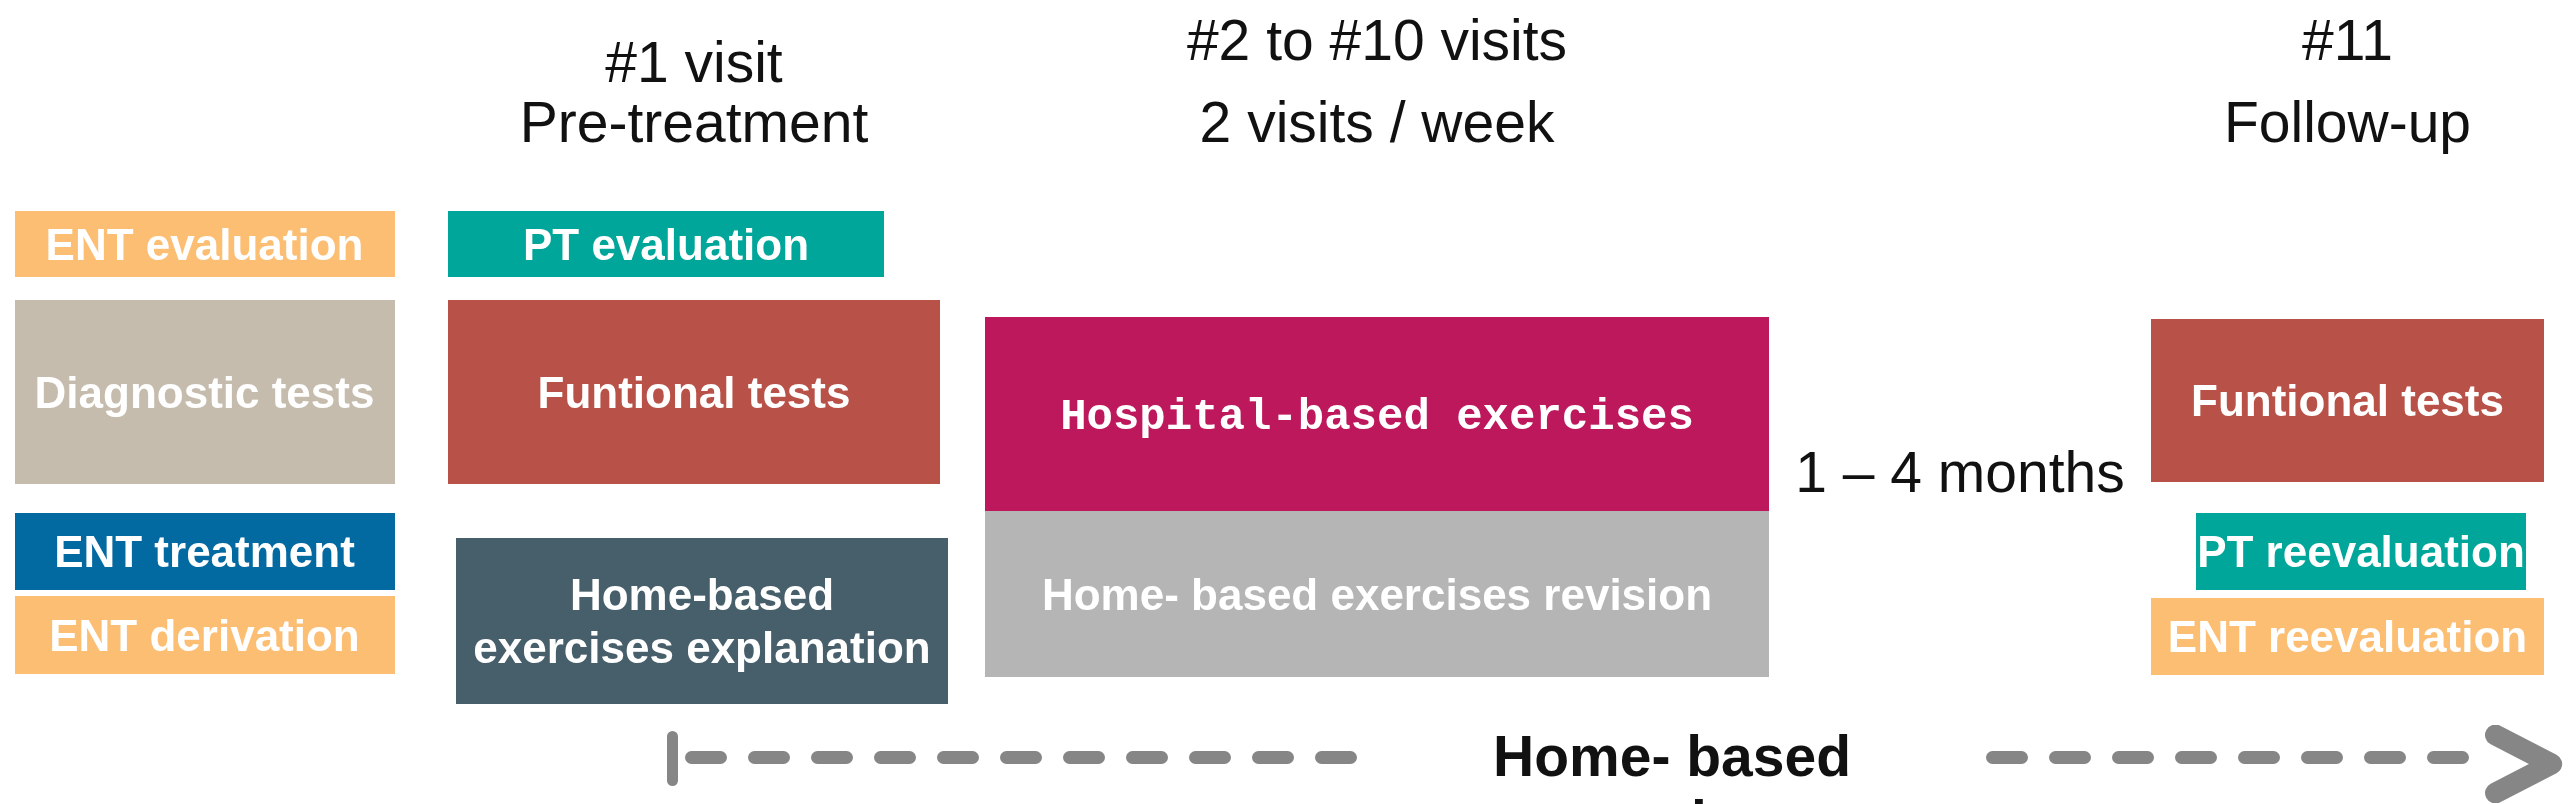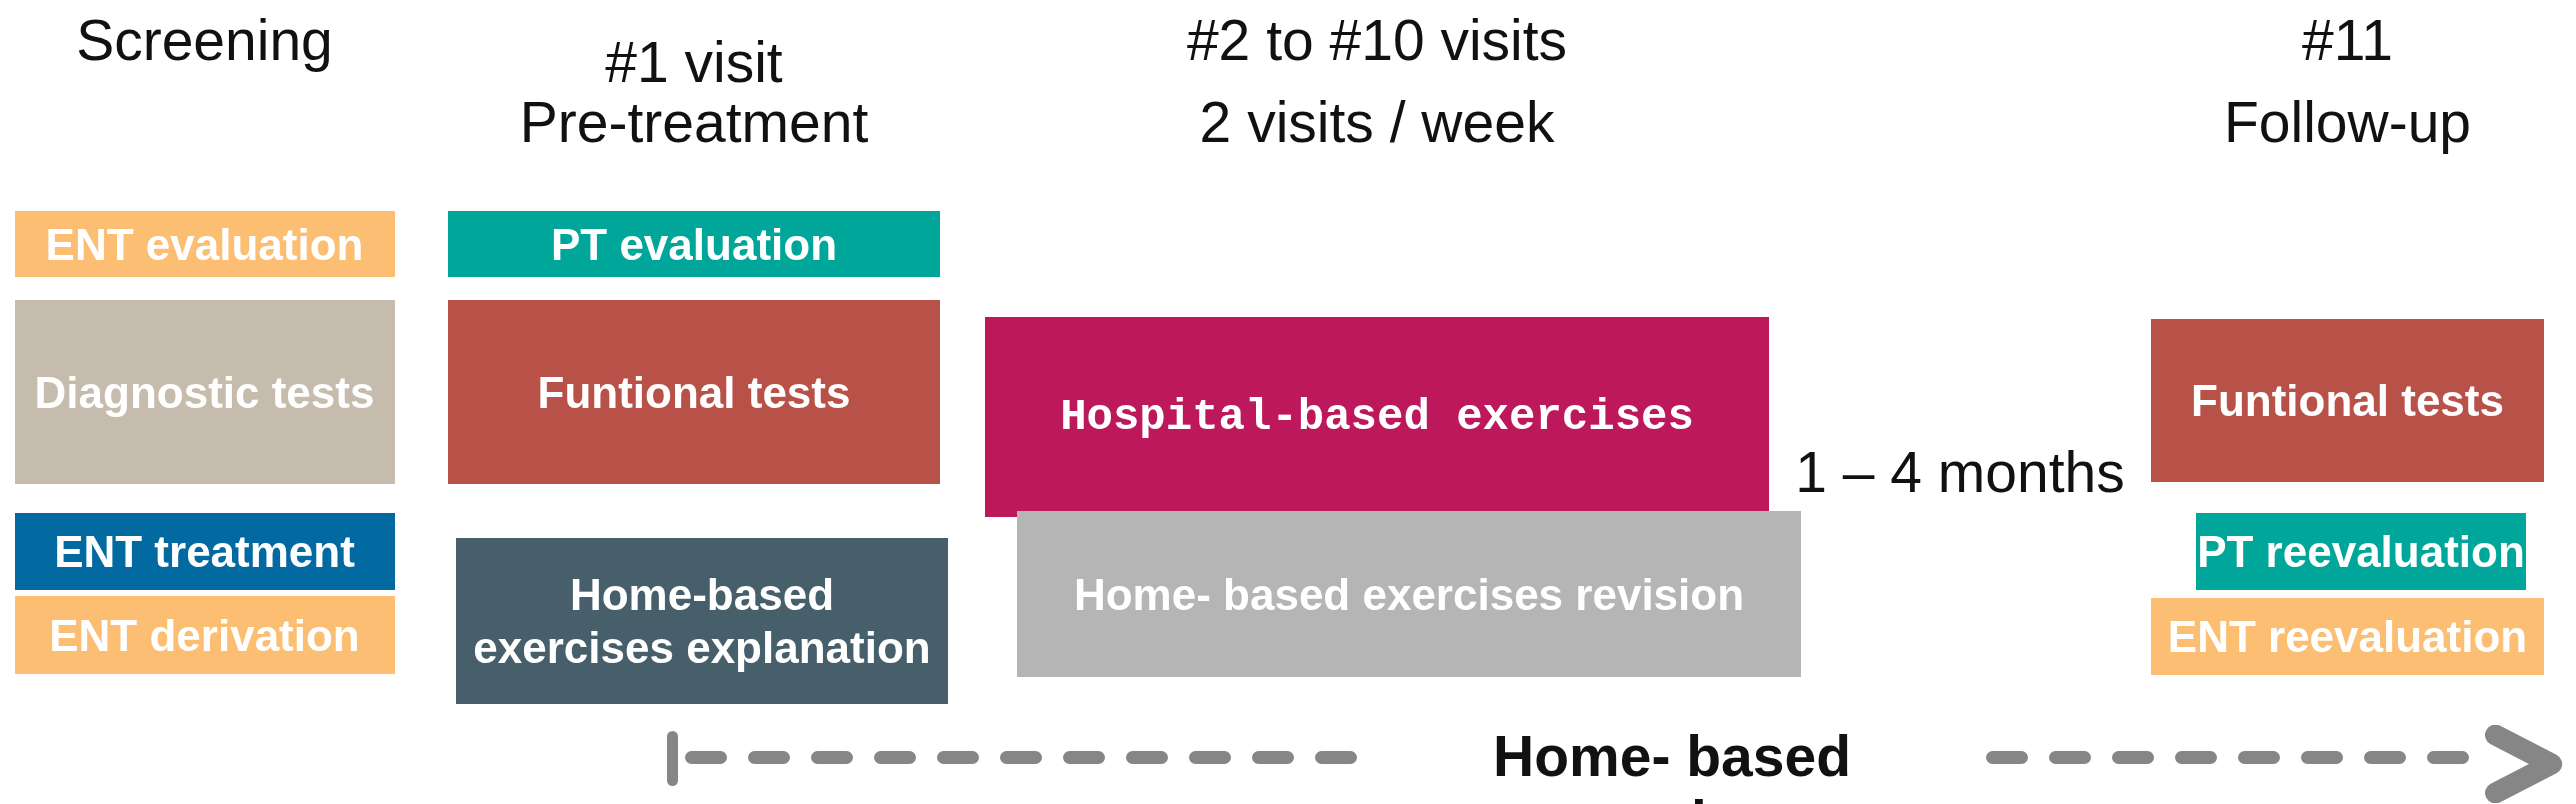--- a/index.html
+++ b/index.html
@@ -65,23 +65,20 @@
   .arrowhead{
     position:absolute;
     left:2481px;top:725px;
   }
 </style>
 </head>
 <body>
 
 <div class="canvas">
 
-  <div class="hdr" style="left:14.5px;top:8px;width:380px;">
-    <div>Screening</div>
-  </div>
 
   <div class="hdr" style="left:448px;top:8px;width:492px;margin-top:22px;">
     <div>#1 visit</div>
   </div>
   <div class="hdr" style="left:448px;top:90px;width:492px;">
     <div>Pre-treatment</div>
   </div>
 
   <div class="hdr" style="left:985px;top:8px;width:784px;">
     <div>#2 to #10 visits</div>
@@ -103,35 +100,35 @@
   <div class="box" style="left: 14.5px; top: 300px; width: 380px; height: 184px; background: rgb(198, 188, 173);">
     <span>Diagnostic tests</span>
   </div>
   <div class="box" style="left: 14.5px; top: 513px; width: 380px; height: 77px; background: #0369a1;">
     <span>ENT treatment</span>
   </div>
   <div class="box" style="left: 14.5px; top: 596px; width: 380px; height: 78px; background: rgb(251, 190, 115);">
     <span>ENT derivation</span>
   </div>
 
-  <div class="box" style="left: 448px; top: 211px; width: 492px; height: 66px; background: rgb(1, 166, 154);">
+  <div class="box" style="left: 448px; top: 211px; width: 436px; height: 66px; background: rgb(1, 166, 154);">
     <span>PT evaluation</span>
   </div>
   <div class="box" style="left: 448px; top: 300px; width: 492px; height: 184px; background: rgb(184, 81, 71);">
     <span>Funtional tests</span>
   </div>
   <div class="box" style="left: 448px; top: 538px; width: 492px; height: 166px; background: rgb(71, 95, 107); margin-left: 8px;">
     <span>Home-based</span>
     <span>exercises explanation</span>
   </div>
 
   <div class="box" style="left: 985px; top: 317px; width: 784px; height: 200px; background: #be185d; font-family: Liberation Mono, monospace;">
     <span>Hospital-based exercises</span>
   </div>
-  <div class="box" style="left: 985px; top: 511px; width: 784px; height: 166px; background: rgb(181, 181, 181); margin-left: 32px;">
+  <div class="box" style="left: 985px; top: 511px; width: 784px; height: 166px; background: rgb(181, 181, 181);">
     <span>Home- based exercises revision</span>
   </div>
 
   <div class="duration">1 – 4 months</div>
 
   <div class="box" style="left: 2151px; top: 319px; width: 393px; height: 163px; background: rgb(184, 81, 71);">
     <span>Funtional tests</span>
   </div>
   <div class="box" style="left: 2151px; top: 513px; width: 330px; height: 77px; background: rgb(1, 166, 154); margin-left: 45px;">
     <span>PT reevaluation</span>

